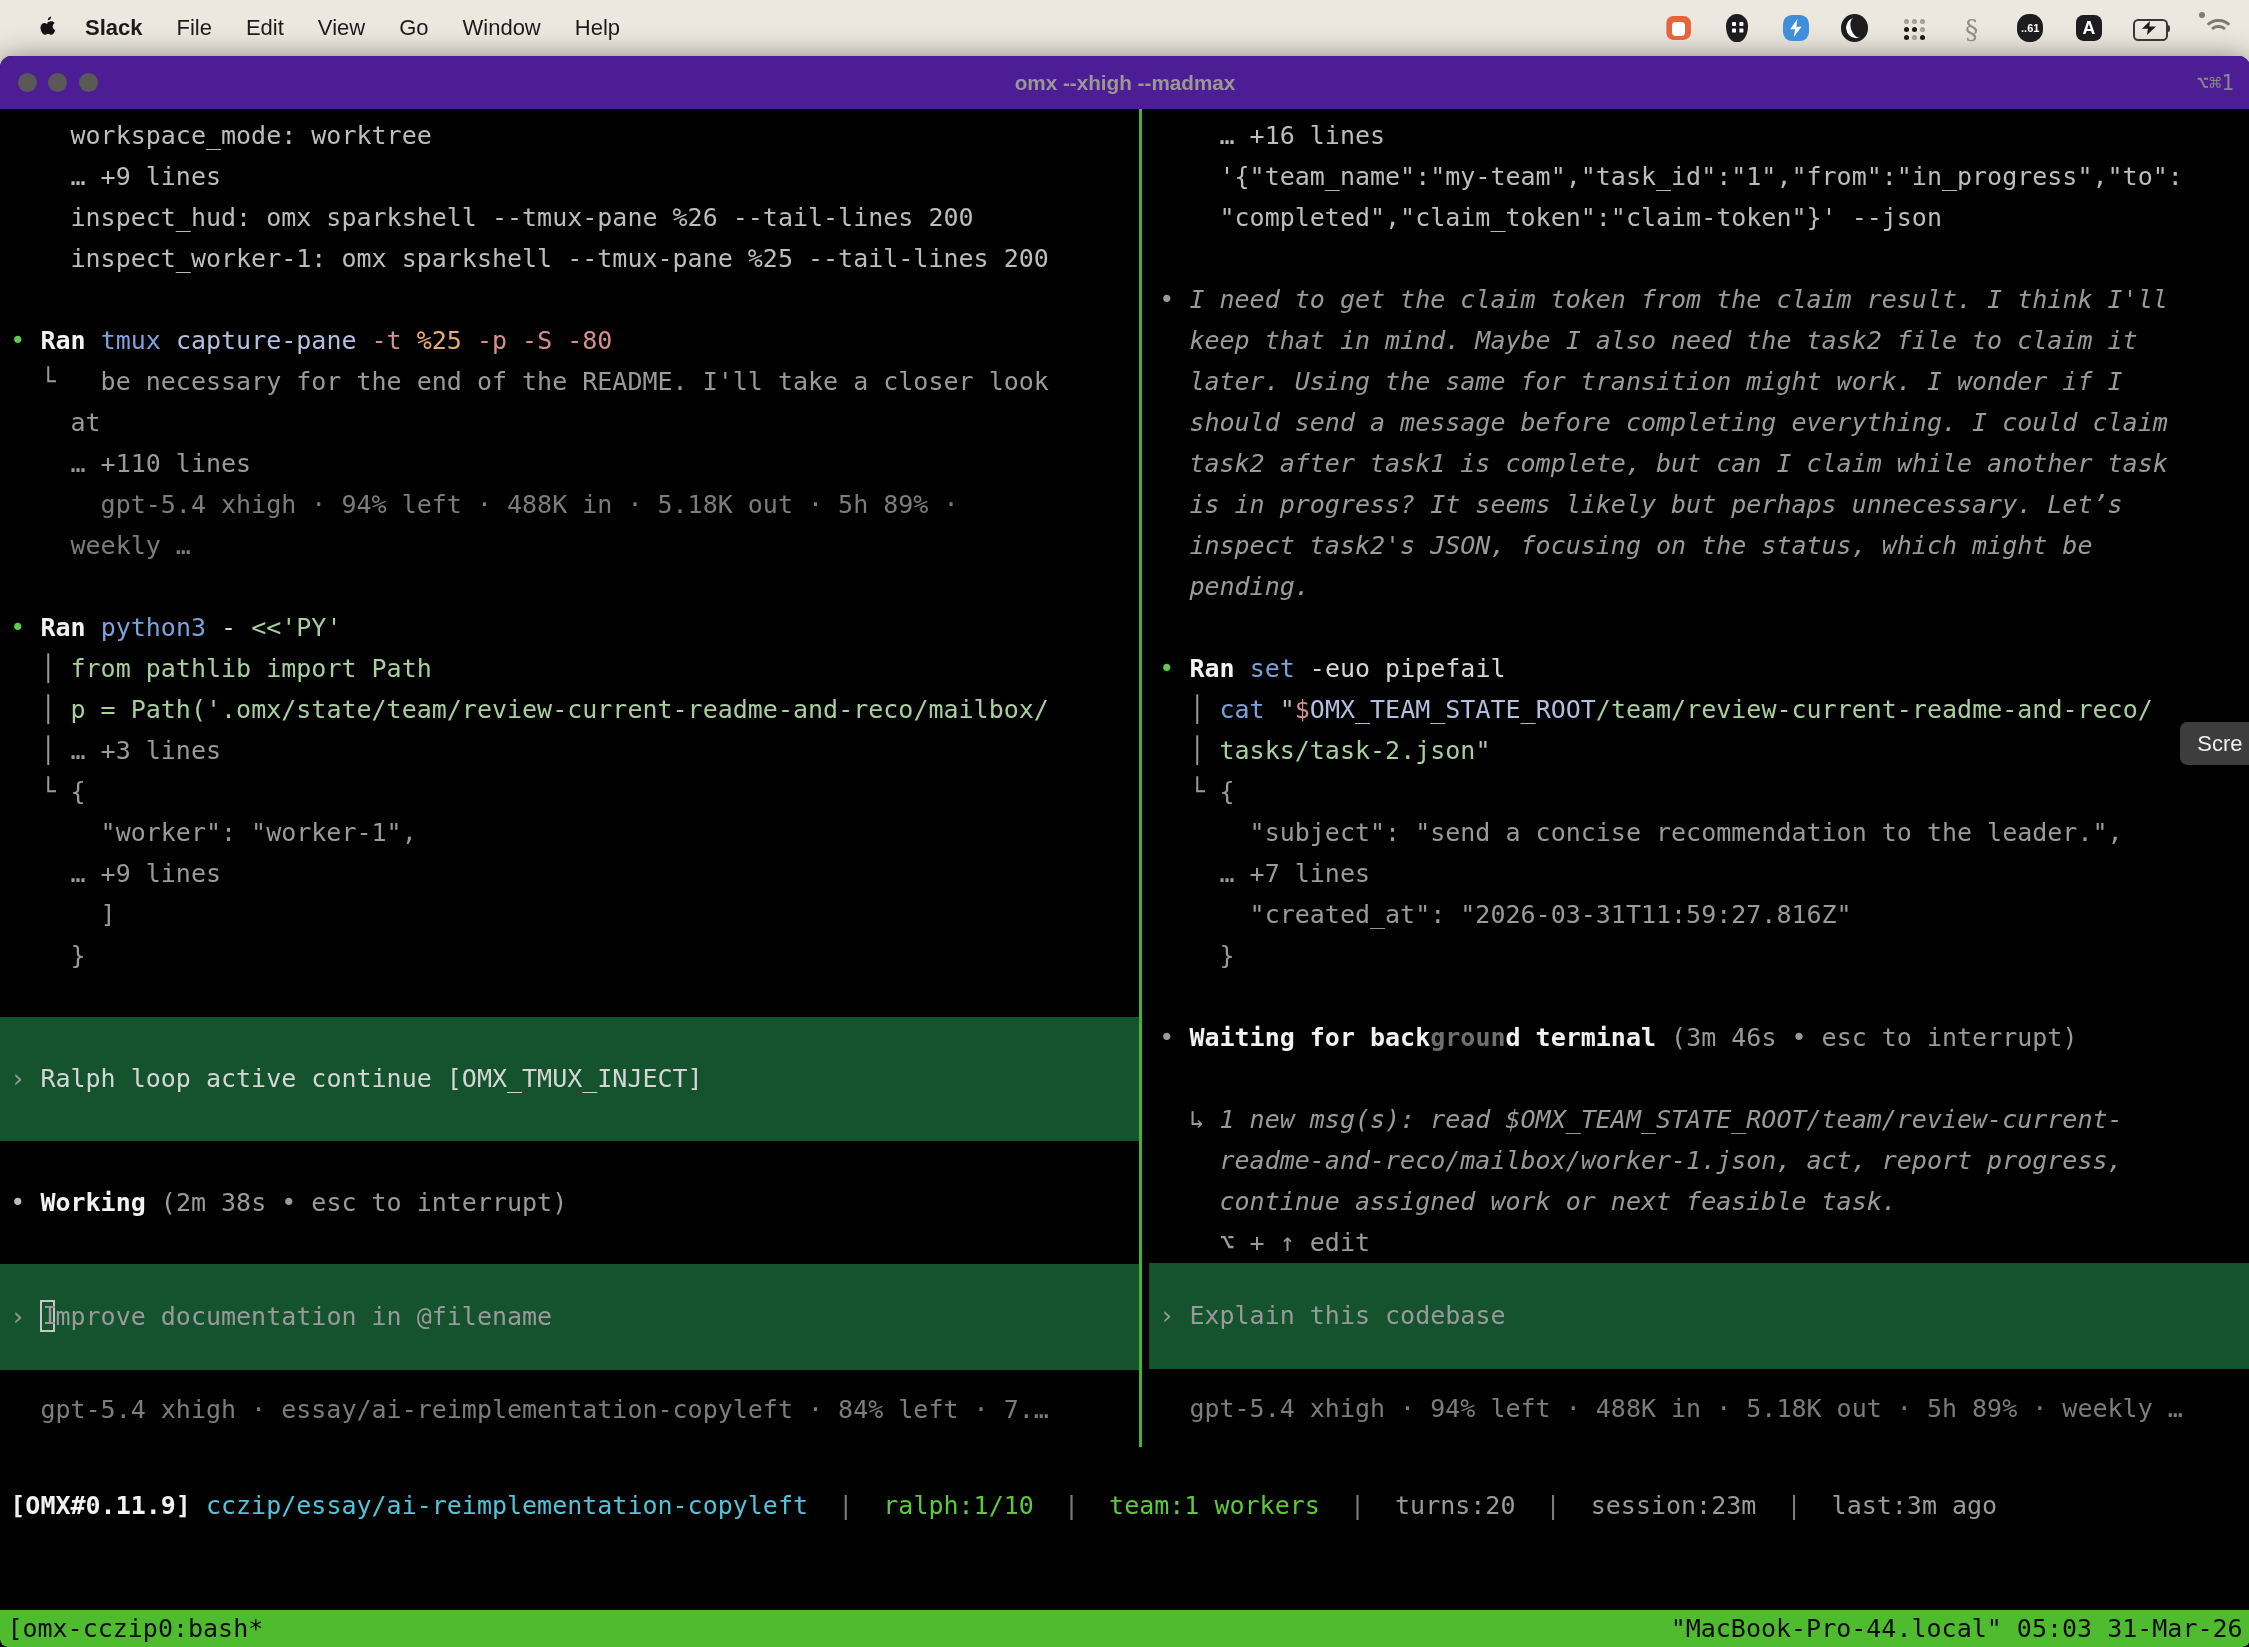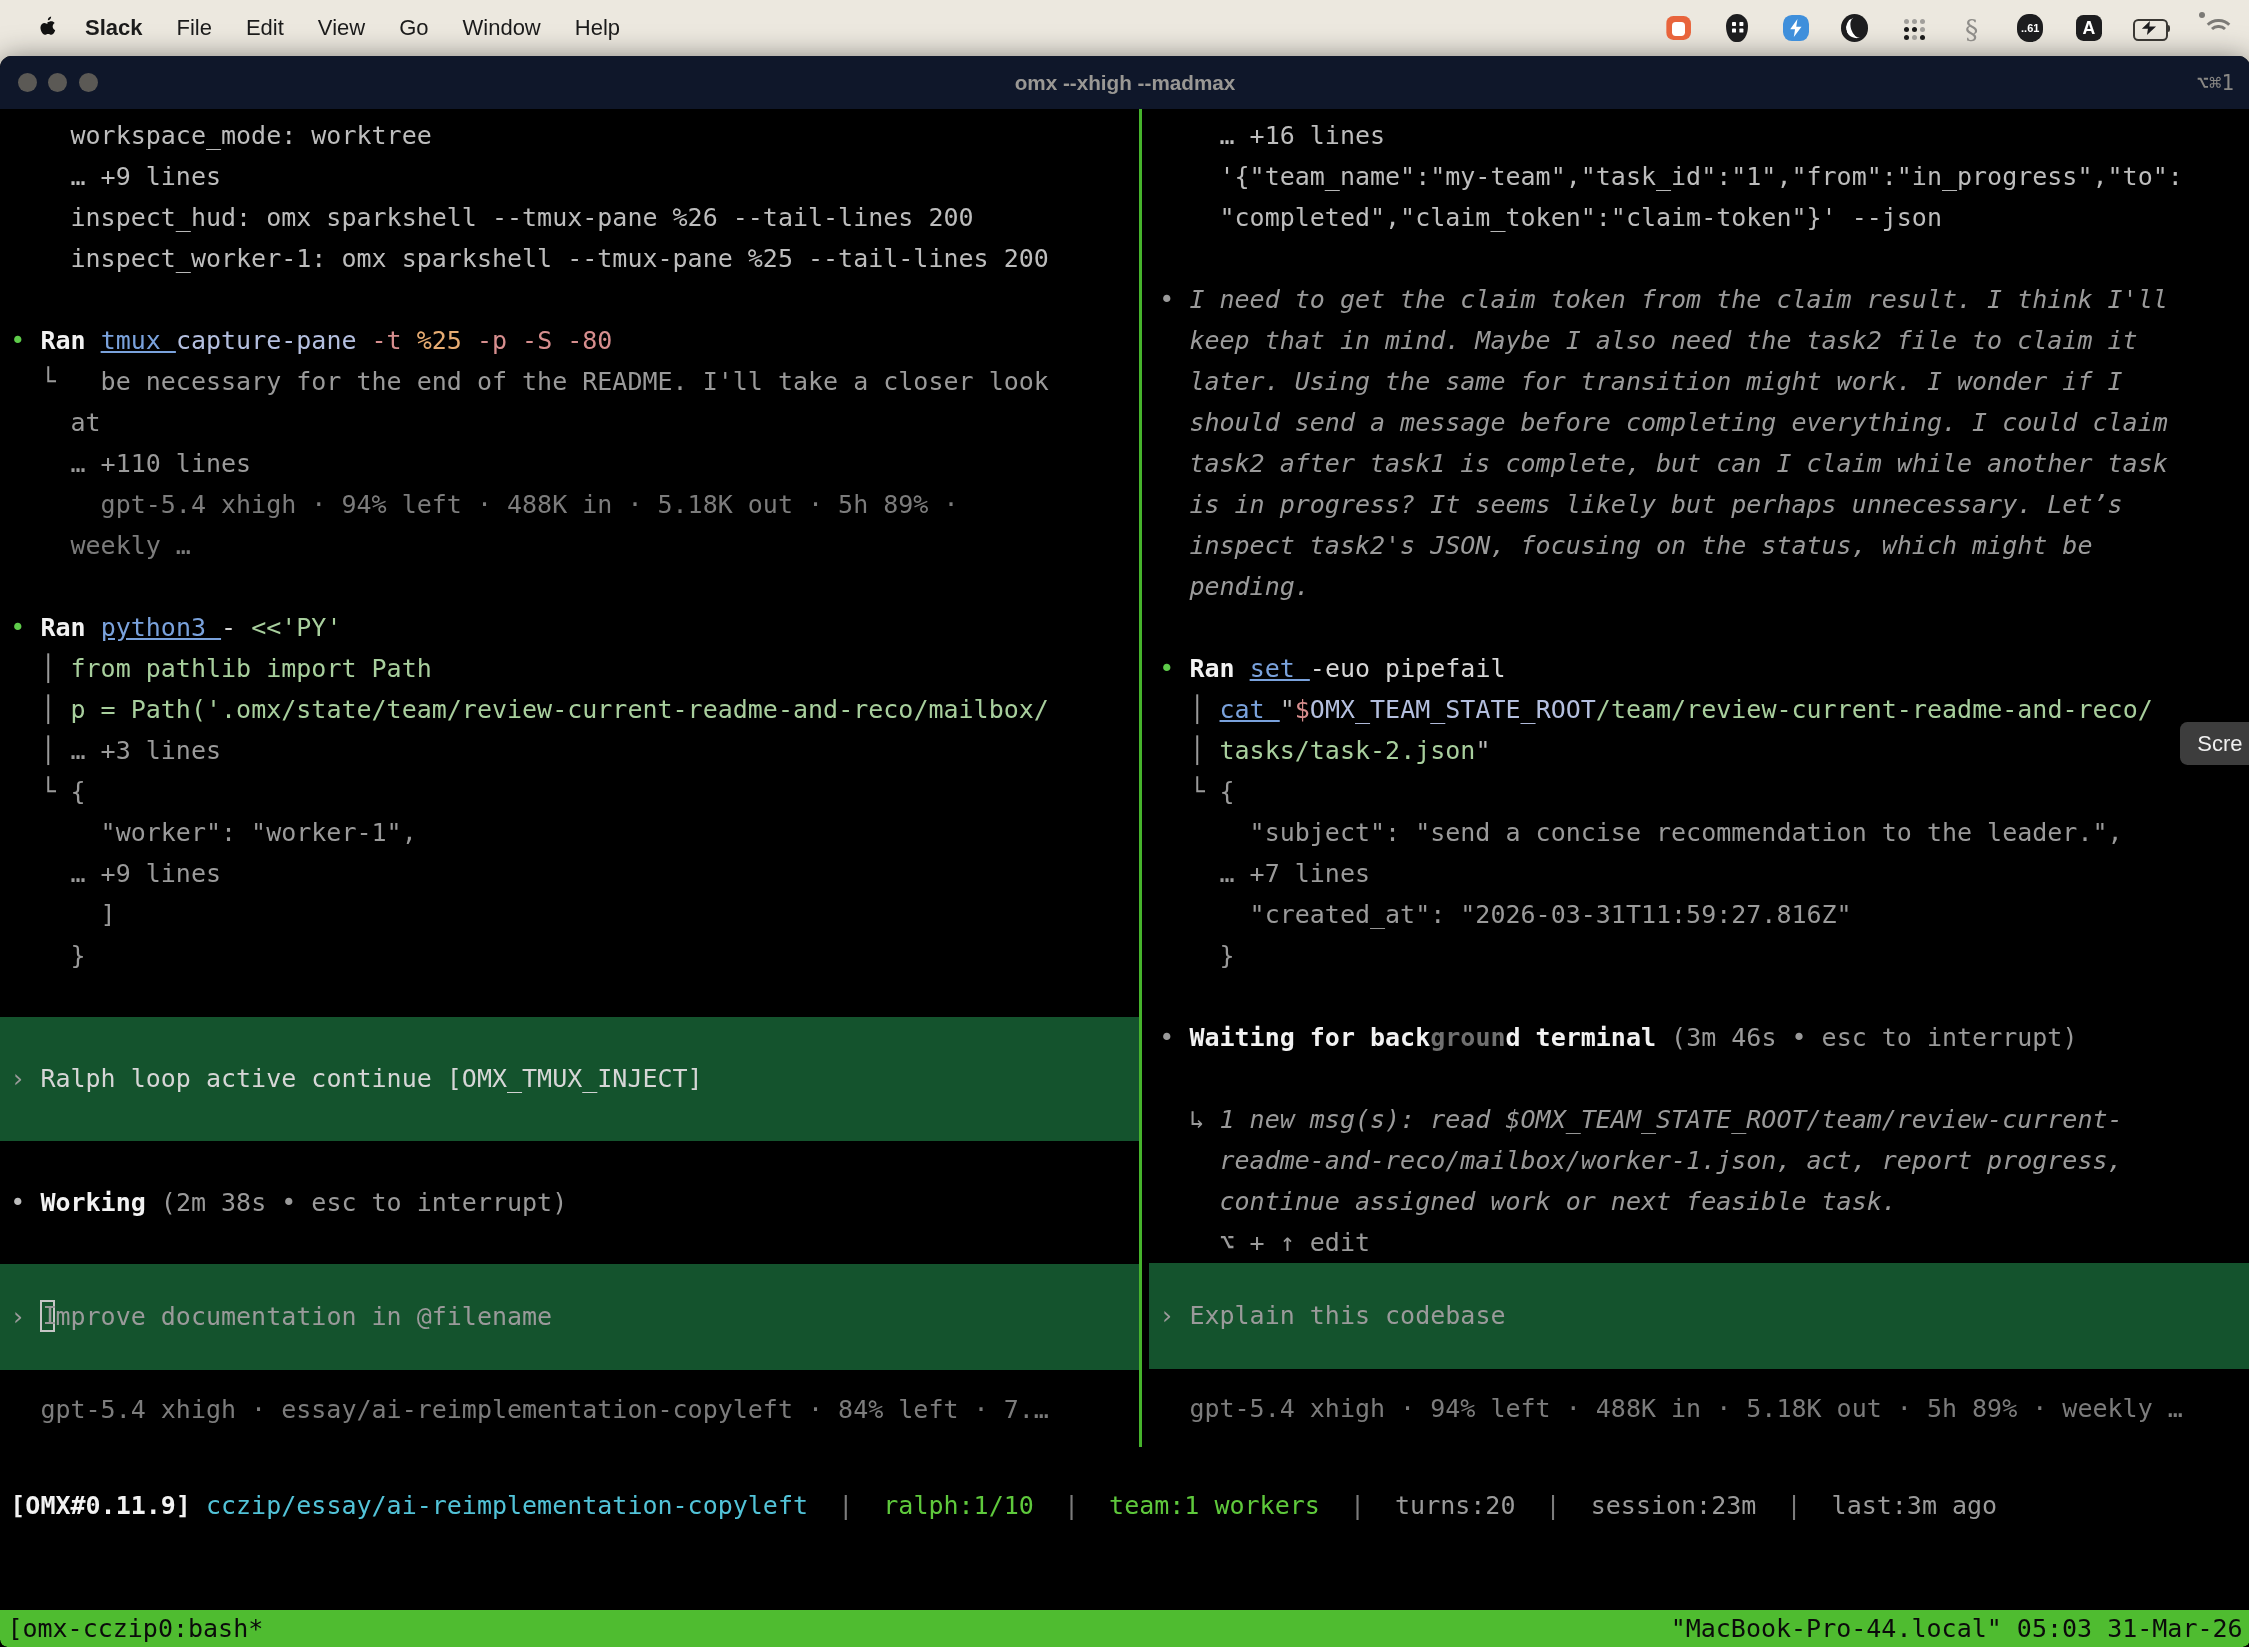--- a/index.html
+++ b/index.html
@@ -52,42 +52,42 @@
   .sicon-battery i { left:7.4px; top:8.9px; right:13.3px; bottom:8.9px; background:#1d1d1f;
                      clip-path:polygon(55% 0%,15% 55%,45% 55%,40% 100%,85% 40%,52% 40%); }
   .sicon-wifi::before { content:""; position:absolute; left:3px; top:6.6px; width:26.6px; height:26.6px; border-radius:50%;
                         border:3.7px solid transparent; border-top-color:#7c7a76; }
   .sicon-wifi::after { content:""; position:absolute; left:8.9px; top:12.5px; width:14.8px; height:14.8px; border-radius:50%;
                        border:3.7px solid transparent; border-top-color:#7c7a76; }
   .sicon-wifi i { left:14px; top:20px; width:5.9px; height:5.9px; border-radius:50%; background:#7c7a76; display:block; inset:auto; }
   
   .window { height:1591px; border-radius:11.8px 11.8px 7.4px 7.4px; overflow:hidden; background:#000;
             box-shadow:0 4.4px 29.5px rgba(0,0,0,.55); }
-  .titlebar { height:53px; background:#0f172a; position:relative; display:flex; align-items:center; justify-content:center; }
+  .titlebar { height:53px; background:#4c1d95; position:relative; display:flex; align-items:center; justify-content:center; }
   .tl { position:absolute; left:17.7px; top:17px; display:flex; gap:11.8px; }
   .tl span { width:19px; height:19px; border-radius:50%; background:#5b5955; }
   .wtitle { font-family:"Liberation Sans",sans-serif; font-size:20.7px; font-weight:bold; color:#9a9894; }
   .wshortcut { position:absolute; right:16px; font-size:20.7px; color:#8a8885; }
   
   .terminal { height:1538px; background:#000; display:flex; flex-direction:column; font-size:25px; color:#bdbdbd;gap:16px; }
   .panes { position:relative; height:1341px; overflow:hidden; }
   .pane { position:absolute; top:5.9px; bottom:0; overflow:hidden; }
   .pane-left { left:0; width:1139px; }
   .pane-right { left:1149px; width:1101px; }
   .divider { position:absolute; left:1139px; top:0; width:3px; height:1338px; background:#46b32c; }
   .trow { height:41px; line-height:41px; white-space:pre; padding-left:10.3px; overflow:hidden; }
   .tbar { background:#14532d; display:flex; align-items:center; width:100%; }
   
   .w { color:#f2f2f2; font-weight:bold; }
   .wdim { color:#6f6f6f; font-weight:bold; }
   .fg { color:#bdbdbd; }
   .fgb { color:#d6d6d6; }
   .dim { color:#9a9a9a; }
   .dim2 { color:#7c7c7c; }
-  .blue { color:#7aa2dc;text-decoration:underline; }
+  .blue { color:#7aa2dc; }
   .lav { color:#b4bfdf; }
   .org { color:#e7ac72; }
   .pnk { color:#d78e8e; }
   .grn { color:#a8cf9d;margin-top:40px; }
   .gb { color:#5ecb4a; }
   .it { color:#9a9a9a; font-style:italic; }
   .cyan { color:#52c3d8; }
   .lime { color:#5fc93c; }
   .cursor { display:inline-block; width:1ch; height:32px; border:2.2px solid #c6c6c6; line-height:28px;
             vertical-align:middle; margin-top:-4.4px; color:#9a9a9a; }

